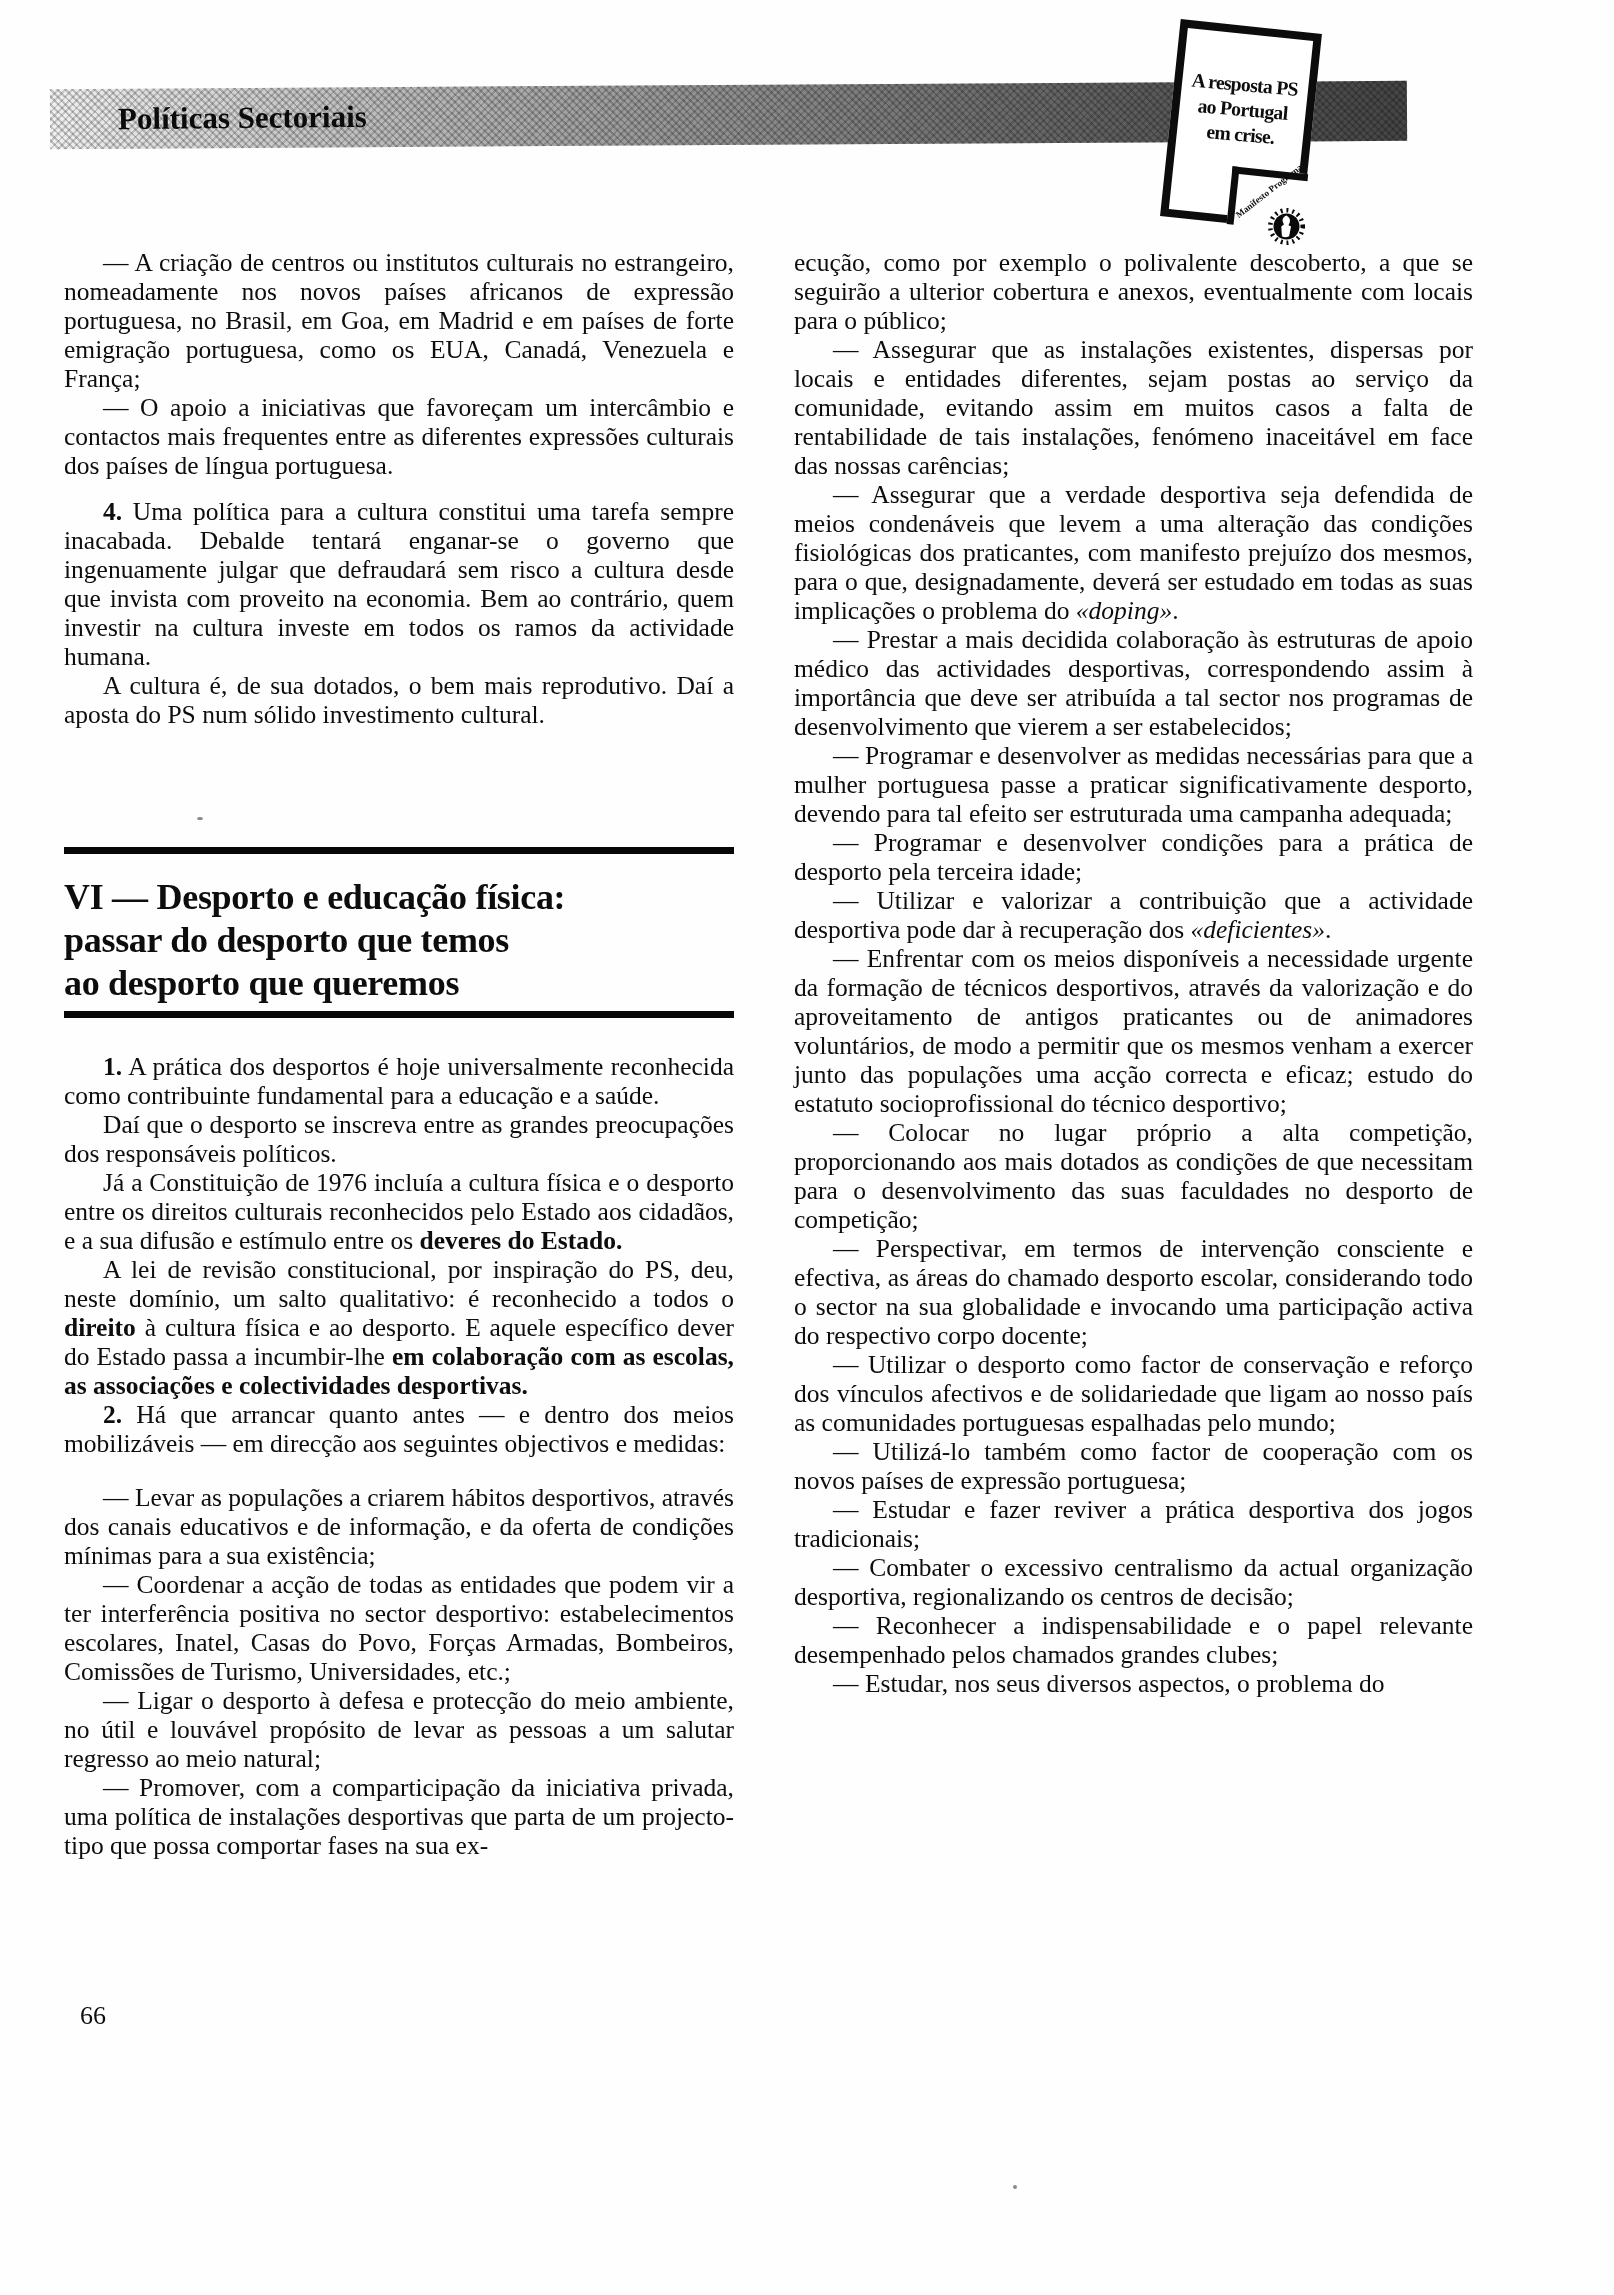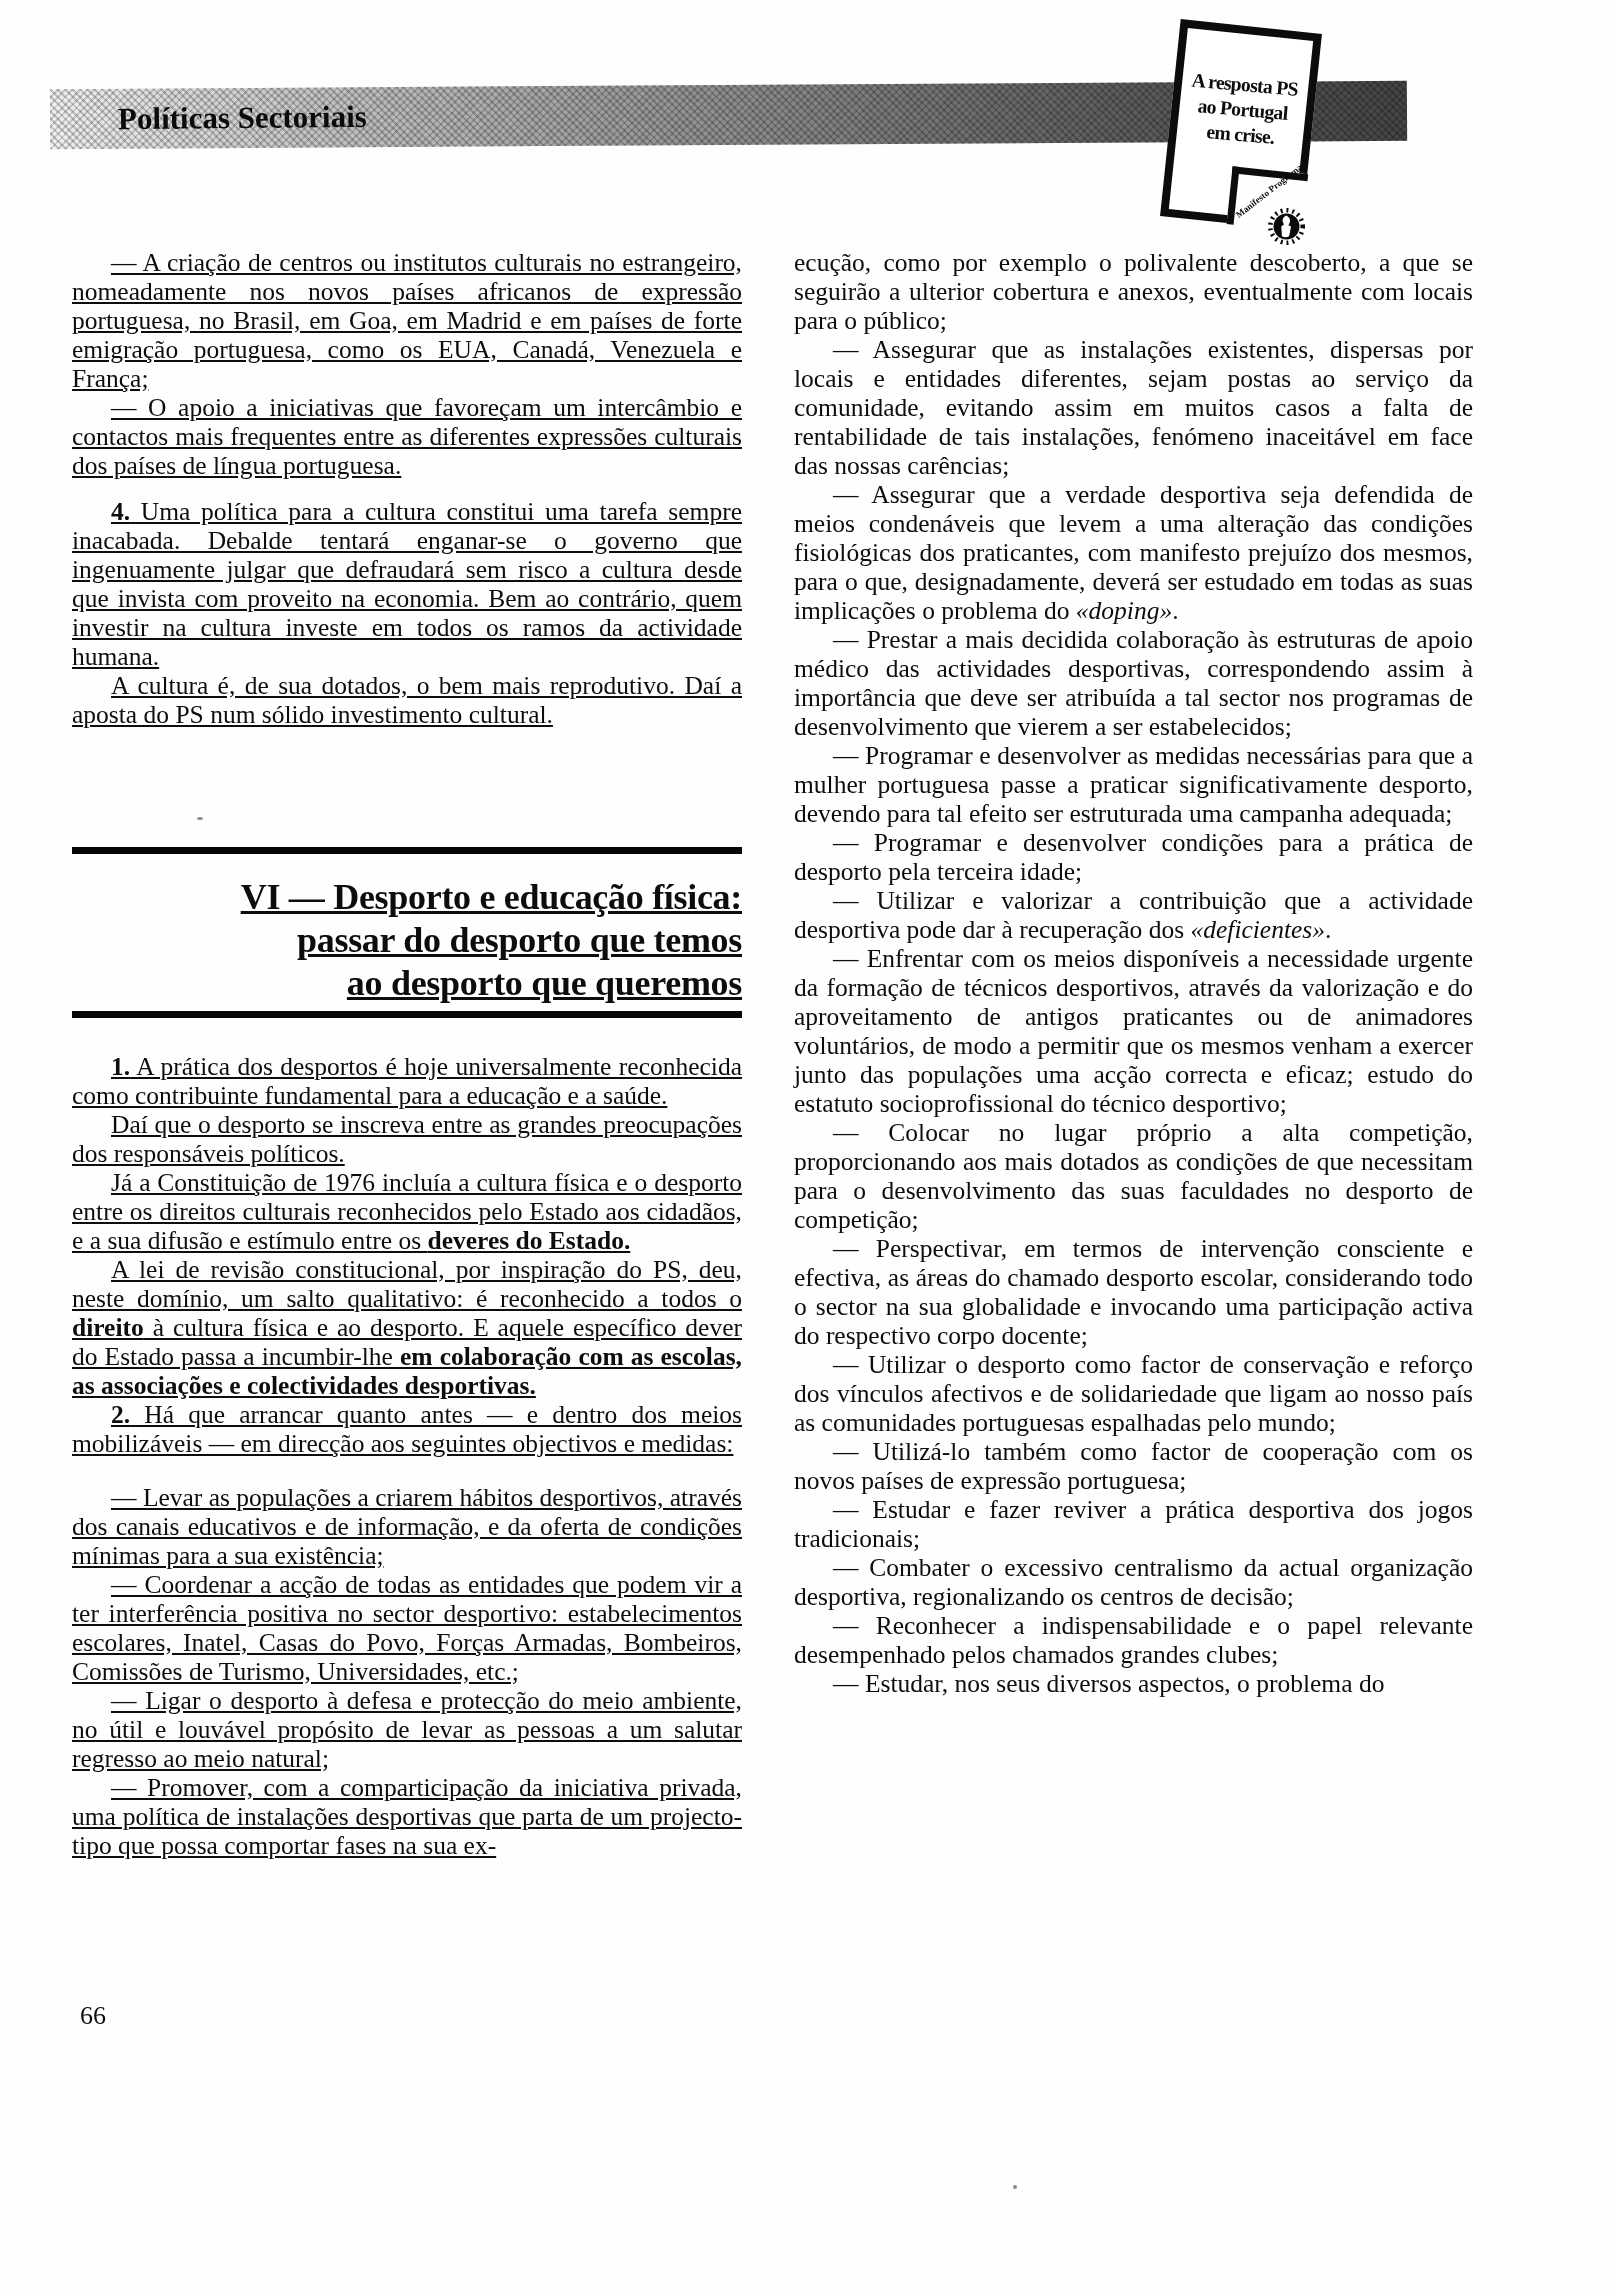--- a/index.html
+++ b/index.html
@@ -40,36 +40,36 @@
     box-sizing:border-box;
   }
   .booklet-caption{
     position:absolute; left:1237px; top:211px; z-index:5;
     font-size:9.2px; font-weight:bold; white-space:nowrap;
     transform:rotate(-38deg); transform-origin:0 50%;
   }
   .emblem{position:absolute; left:1267px; top:207px; width:39px; height:39px; z-index:5;}
   
   .col{position:absolute; top:248px; text-align:justify;}
-  .col-left{left:72px;  width:670px;text-decoration:underline;}
+  .col-left{left:64px;  width:670px;}
   .col-right{left:794px; width:679px;}
   .col p{margin:0; font-size:25.5px; line-height:29px; text-align:justify;
          text-justify:inter-word; hyphens:auto;}
   .ind{text-indent:39px;}
   .g1{margin-top:17px !important;}
   .g2{margin-top:25px !important;}
   .b{font-weight:bold;}
   .i{font-style:italic;}
   
   .rule{height:6.6px; background:#070707;}
   .rule-top{margin-top:118px;}
   .rule-bottom{margin-top:6.6px;}
   .sec-heading{
     margin:22px 0 0 0; font-size:36px; line-height:43px; font-weight:bold;
-    text-align:right; letter-spacing:-0.3px;
+    text-align:left; letter-spacing:-0.3px;
   }
   .after-heading{margin-top:34px !important;}
   
   .page-number{position:absolute; left:80px; top:2001px; font-size:26px;text-align:right;}
   
   .speck{position:absolute; background:#8a8a8a; border-radius:50%;}
   .speck-a{left:197px; top:817px; width:5.9px; height:3.3px;}
   .speck-b{left:1013px; top:2185px; width:3.9px; height:3.9px;}
 </style>
 </head>

